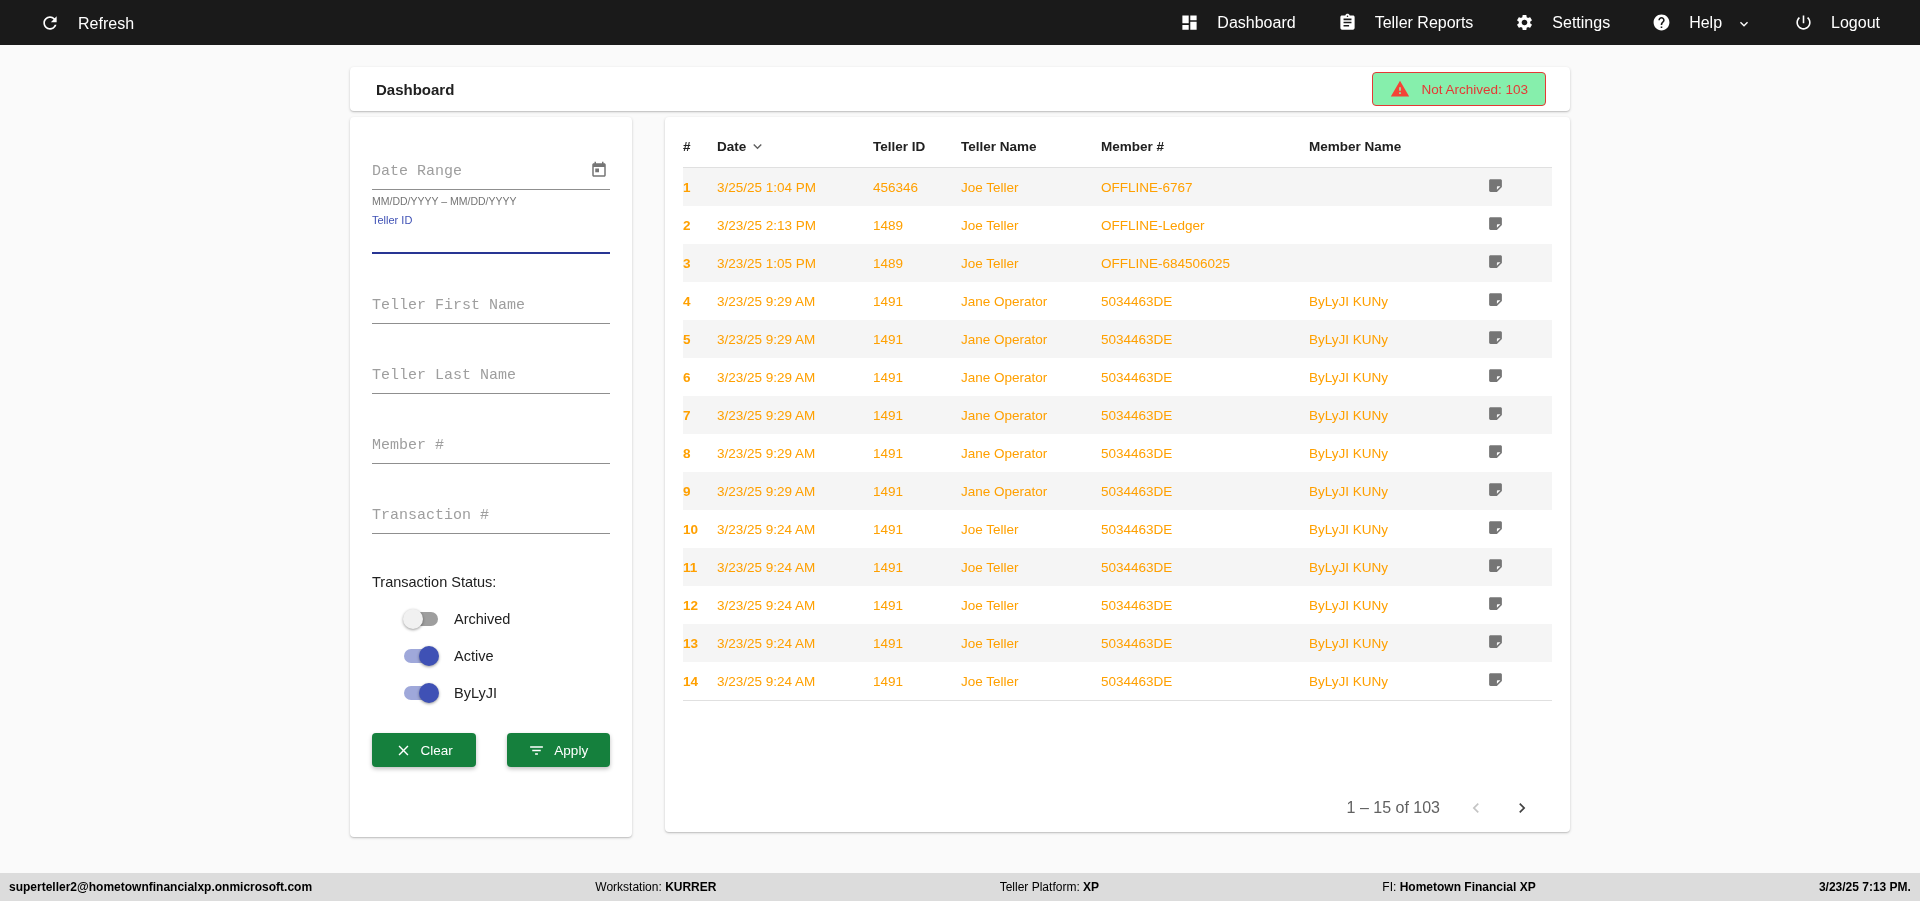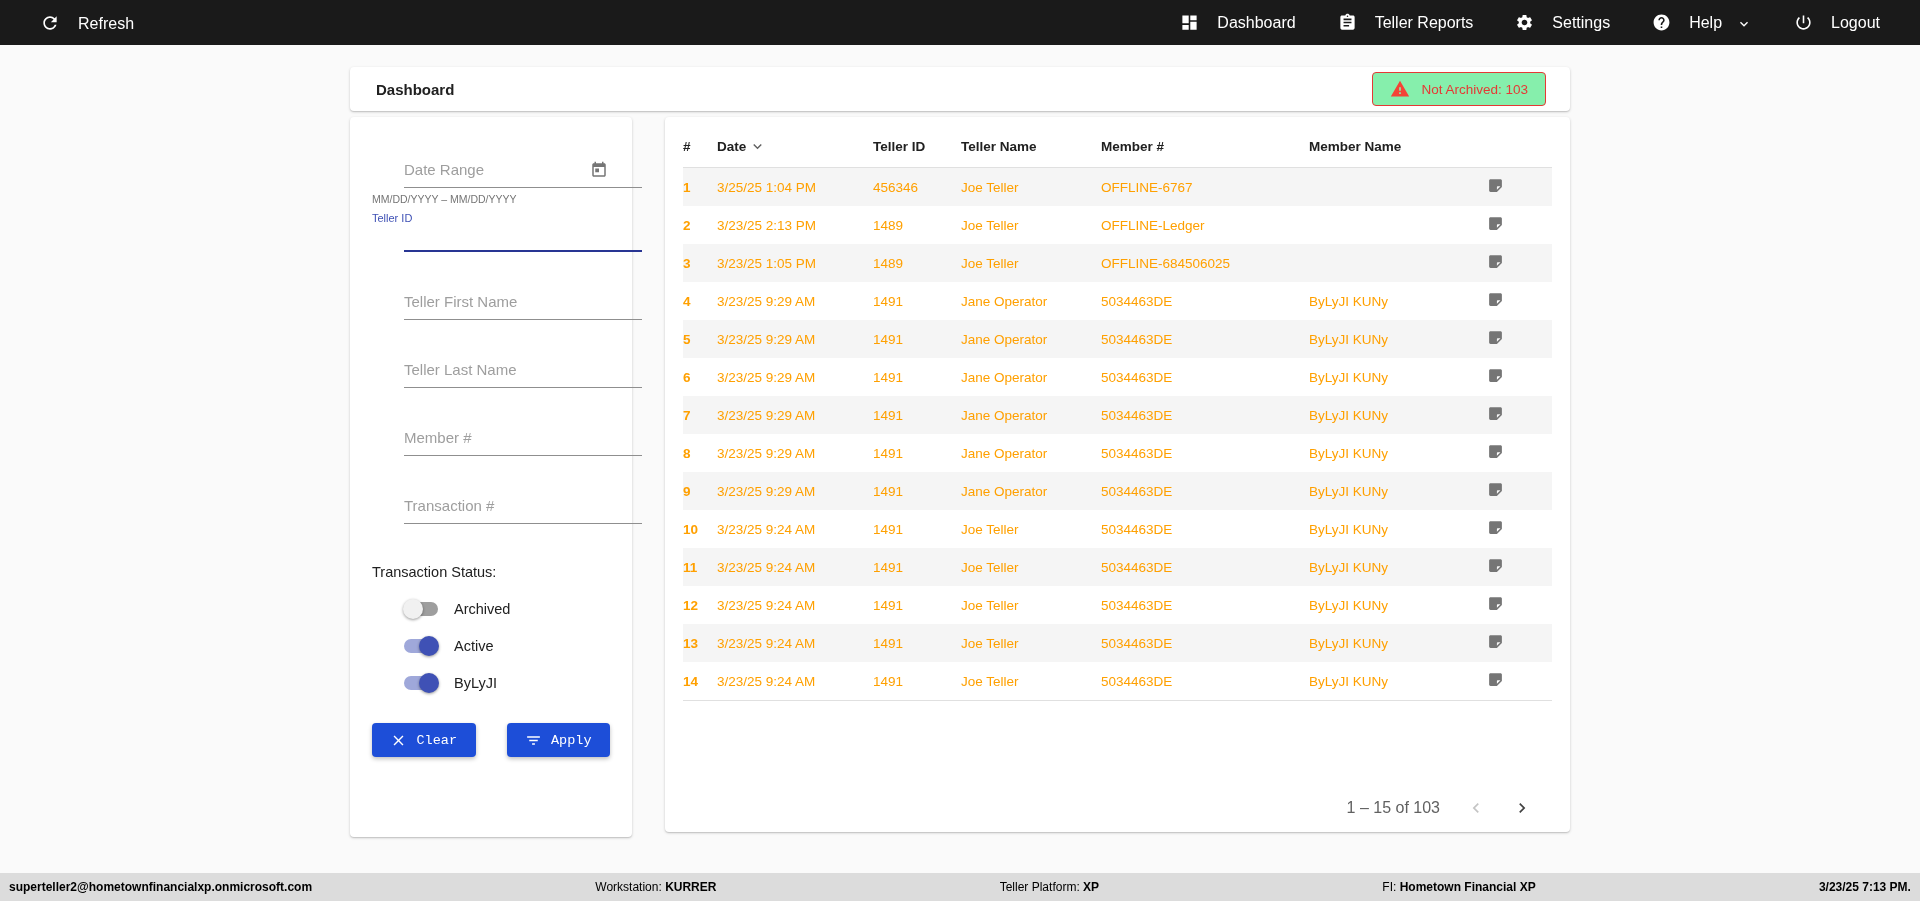--- a/index.html
+++ b/index.html
@@ -80,26 +80,25 @@
     padding: 44px 22px 0;
     flex: none;
   }
   .field { position: relative; }
   .field input {
     width: 100%;
     box-sizing: border-box;
     border: none;
     border-bottom: 1px solid #8f8f8f;
     background: transparent;
-    font-family: Liberation Sans, sans-serif;
+    font-family: Liberation Mono, monospace;
     font-size: 15px;
     color: #424242;
     padding: 0 0 9px;
     outline: none;
-    margin-left: 32px;
   }
   .field input::placeholder { color: #9e9e9e; opacity: 1; }
   .field.with-icon input { padding-right: 30px; }
   .field-icon { position: absolute; right: 2px; top: 0; cursor: pointer; }
   .field-icon svg { fill: #757575; }
   .helper { font-size: 10.5px; color: #757575; margin-top: 5px; }
   .floating-label { font-size: 11px; color: #3f51b5; margin-top: 7px; }
   .focused-input {
     border: none;
     border-bottom: 2px solid #283593 !important;
@@ -125,25 +124,25 @@
   .switch.on .thumb { left: 16px; background: #3f51b5; }
 
   .button-row { display: flex; gap: 31px; margin-top: 29px; }
   .btn {
     display: inline-flex;
     align-items: center;
     justify-content: center;
     gap: 9px;
     width: 104px;
     height: 34px;
-    background: #1d4ed8;
+    background: #15803d;
     color: #ffffff;
     border: none;
     border-radius: 4px;
-    font-family: Liberation Mono, monospace;
+    font-family: Liberation Sans, sans-serif;
     font-size: 13.5px;
     cursor: pointer;
     box-shadow: 0 2px 4px rgba(0,0,0,0.25);
   }
   .btn svg { fill: #ffffff; }
 
   
   .table-card {
     flex: 1;
     height: 715px;

